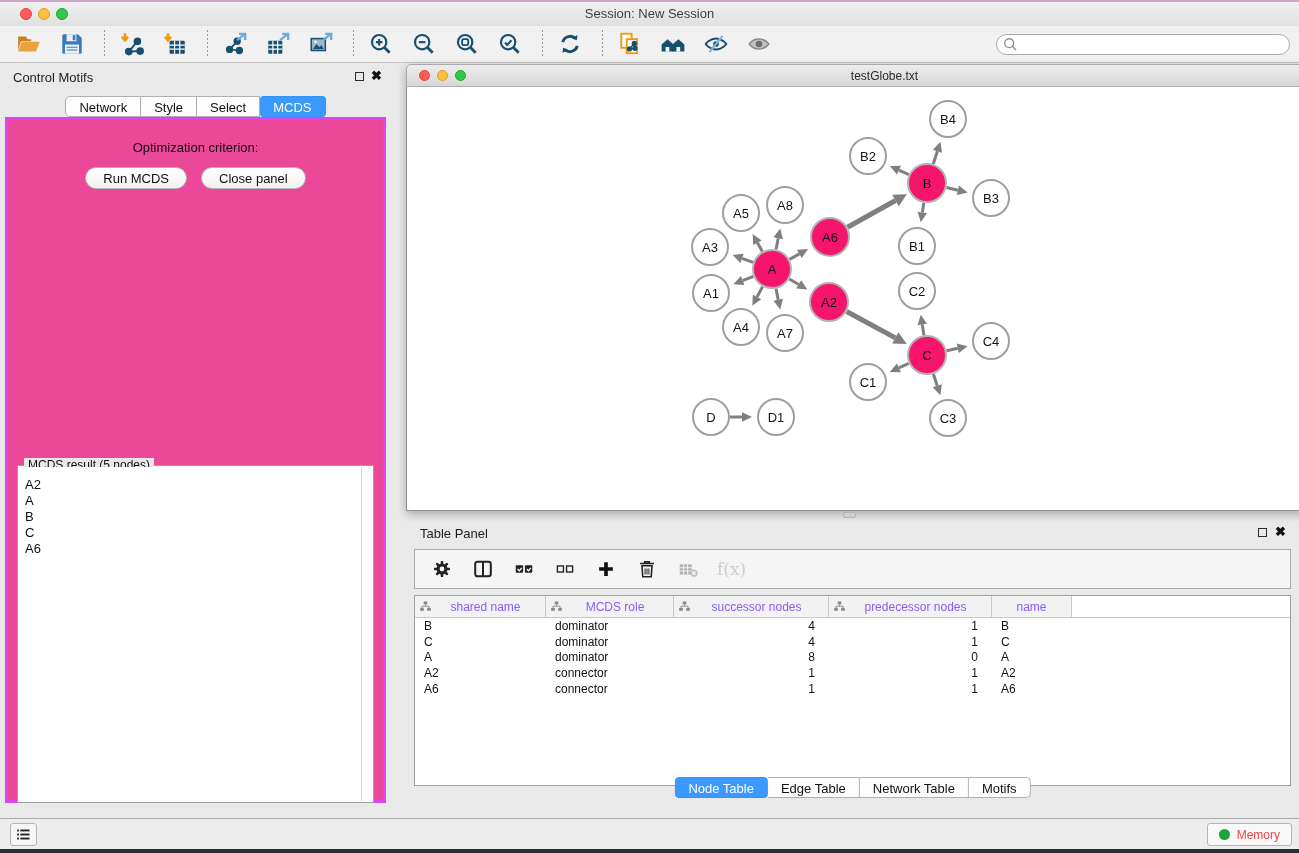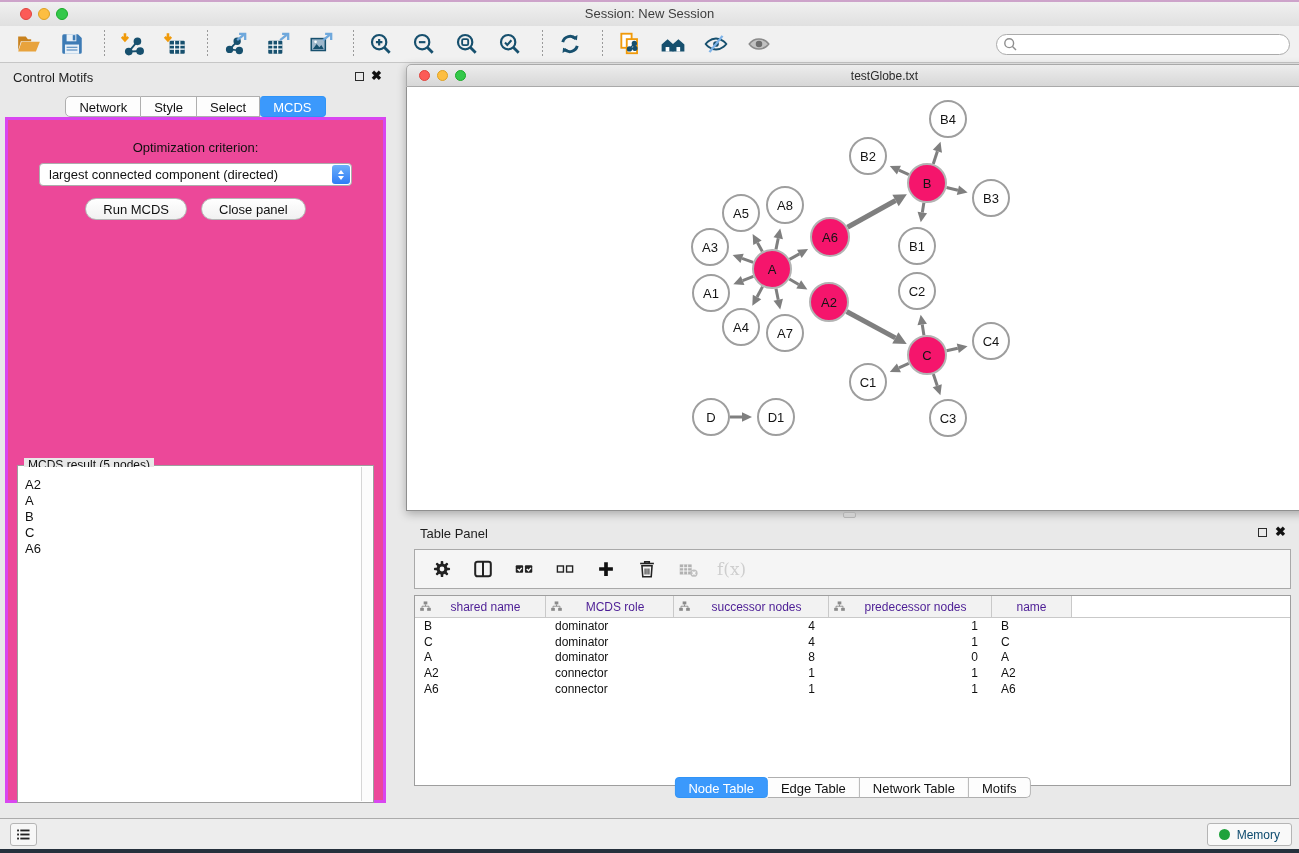--- a/index.html
+++ b/index.html
@@ -91,38 +91,38 @@
     border:1px solid #A9A9A9; display:flex; align-items:center; gap:17px; padding-left:15px; }
   .tp-btn { width:24px; height:24px; background:none; border:none; display:flex;
     align-items:center; justify-content:center; cursor:default; }
   .tp-btn svg { width:22px; height:22px; }
   .tp-btn.disabled { opacity:0.42; }
   .fx { font-family:"DejaVu Serif", serif; font-size:17px; color:#9A9A9A; }
   .tp-table { position:absolute; left:8px; right:8px; top:76px; bottom:32px; background:#fff;
     border:1px solid #9E9E9E; overflow:hidden; }
   .tbl-header { display:flex; height:22px; background:#F2F2F2; border-bottom:1px solid #C9C9C9; }
   .th { display:flex; align-items:center; padding:0 5px; border-right:1px solid #C9C9C9;
-    font-size:12px; color:#4c1d95; }
+    font-size:12px; color:#8b5cf6; }
   .th .th-label { flex:1; text-align:center; }
   .th.filler { flex:1; border-right:none; background:#fff; }
   .tbl-row { display:flex; height:15.7px; align-items:center; }
   .td { font-size:12px; color:#111; overflow:hidden; white-space:nowrap; }
   .td.left { padding-left:9px; text-align:left; }
   .td.right { padding-right:14px; text-align:right; }
   .tp-tabs { position:absolute; bottom:20px; left:50%; transform:translateX(-50%); display:flex; }
 
   
   .status-bar { position:absolute; top:818px; left:0; width:100%; height:31px; background:#EDEDED;
     border-top:1px solid #ABABAB; }
   .list-btn { position:absolute; left:10px; top:4px; width:27px; height:23px; background:#F7F7F7;
     border:1px solid #B5B5B5; border-radius:3px; display:flex; align-items:center; justify-content:center; }
   .list-btn svg { width:17px; height:17px; }
   .memory-btn { position:absolute; right:7px; top:4px; height:23px; background:#F9F9F9;
     border:1px solid #B5B5B5; border-radius:3px; display:flex; align-items:center; gap:7px;
-    padding:0 11px; font-size:12px; color:#0c4a6e; font-family:"Liberation Sans", sans-serif; }
+    padding:0 11px; font-size:12px; color:#ef4444; font-family:"Liberation Sans", sans-serif; }
   .mem-dot { width:11px; height:11px; border-radius:50%; background:#1FA23C; }
   .bottom-strip { position:absolute; top:849px; left:0; width:100%; height:4px; background:#25303C; }
 </style>
 </head>
 <body>
 
 <div id="root">
 
   <div class="top-strip"></div>
 
@@ -287,27 +287,20 @@
     <button class="float-icon" style="right:27px;"></button>
     <button class="close-icon" style="right:9px;">✖</button>
     <div class="cp-tabs" id="cp-tabs">
         <div class="seg-tab">Network</div>
         <div class="seg-tab">Style</div>
         <div class="seg-tab">Select</div>
         <div class="seg-tab active">MCDS</div>
       </div>
     <div class="cp-content">
       <div class="opt-label">Optimization criterion:</div>
-      <div class="combo">
-        <span>largest connected component (directed)</span>
-        <span class="combo-spinner">
-          <span class="spin-up"></span>
-            <span class="spin-down"></span>
-        </span>
-      </div>
       <div class="btn-row">
         <button class="mac-btn">Run MCDS</button>
         <button class="mac-btn">Close panel</button>
       </div>
       <div class="result-group">
         <span class="result-title">MCDS result (5 nodes)</span>
         <div class="result-list" id="result-list">
             <div>A2</div>
             <div>A</div>
             <div>B</div>

